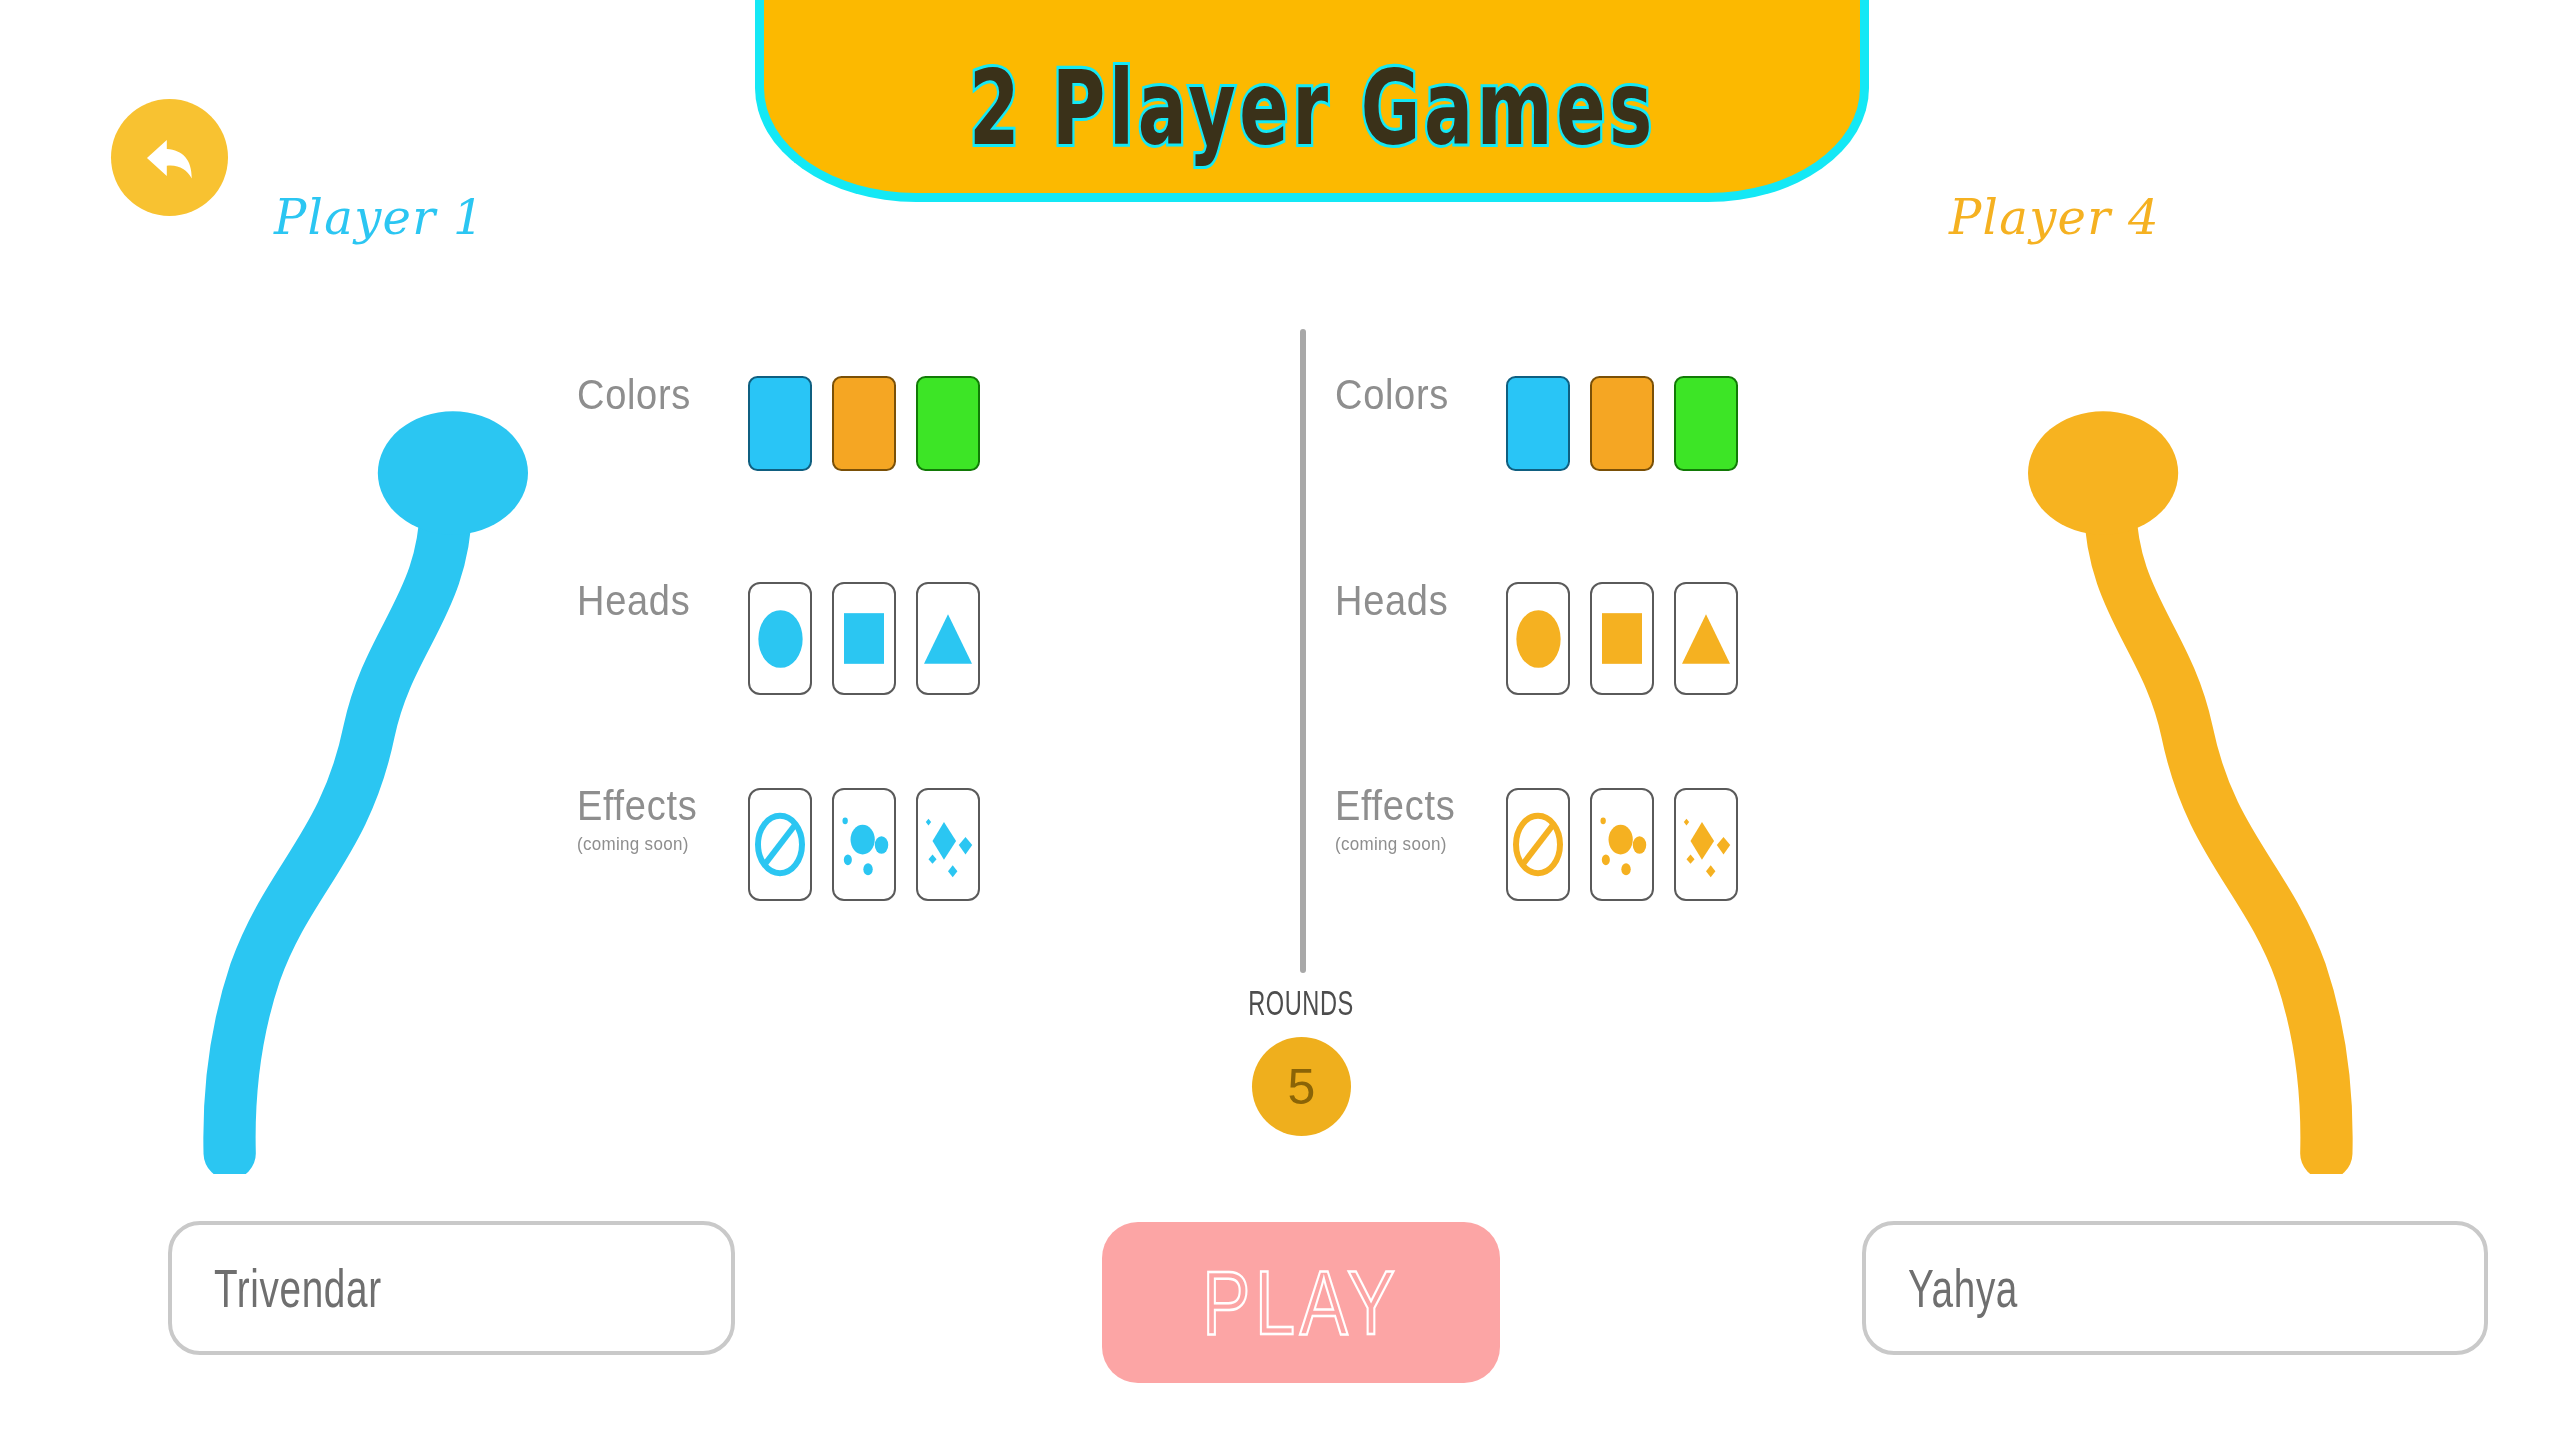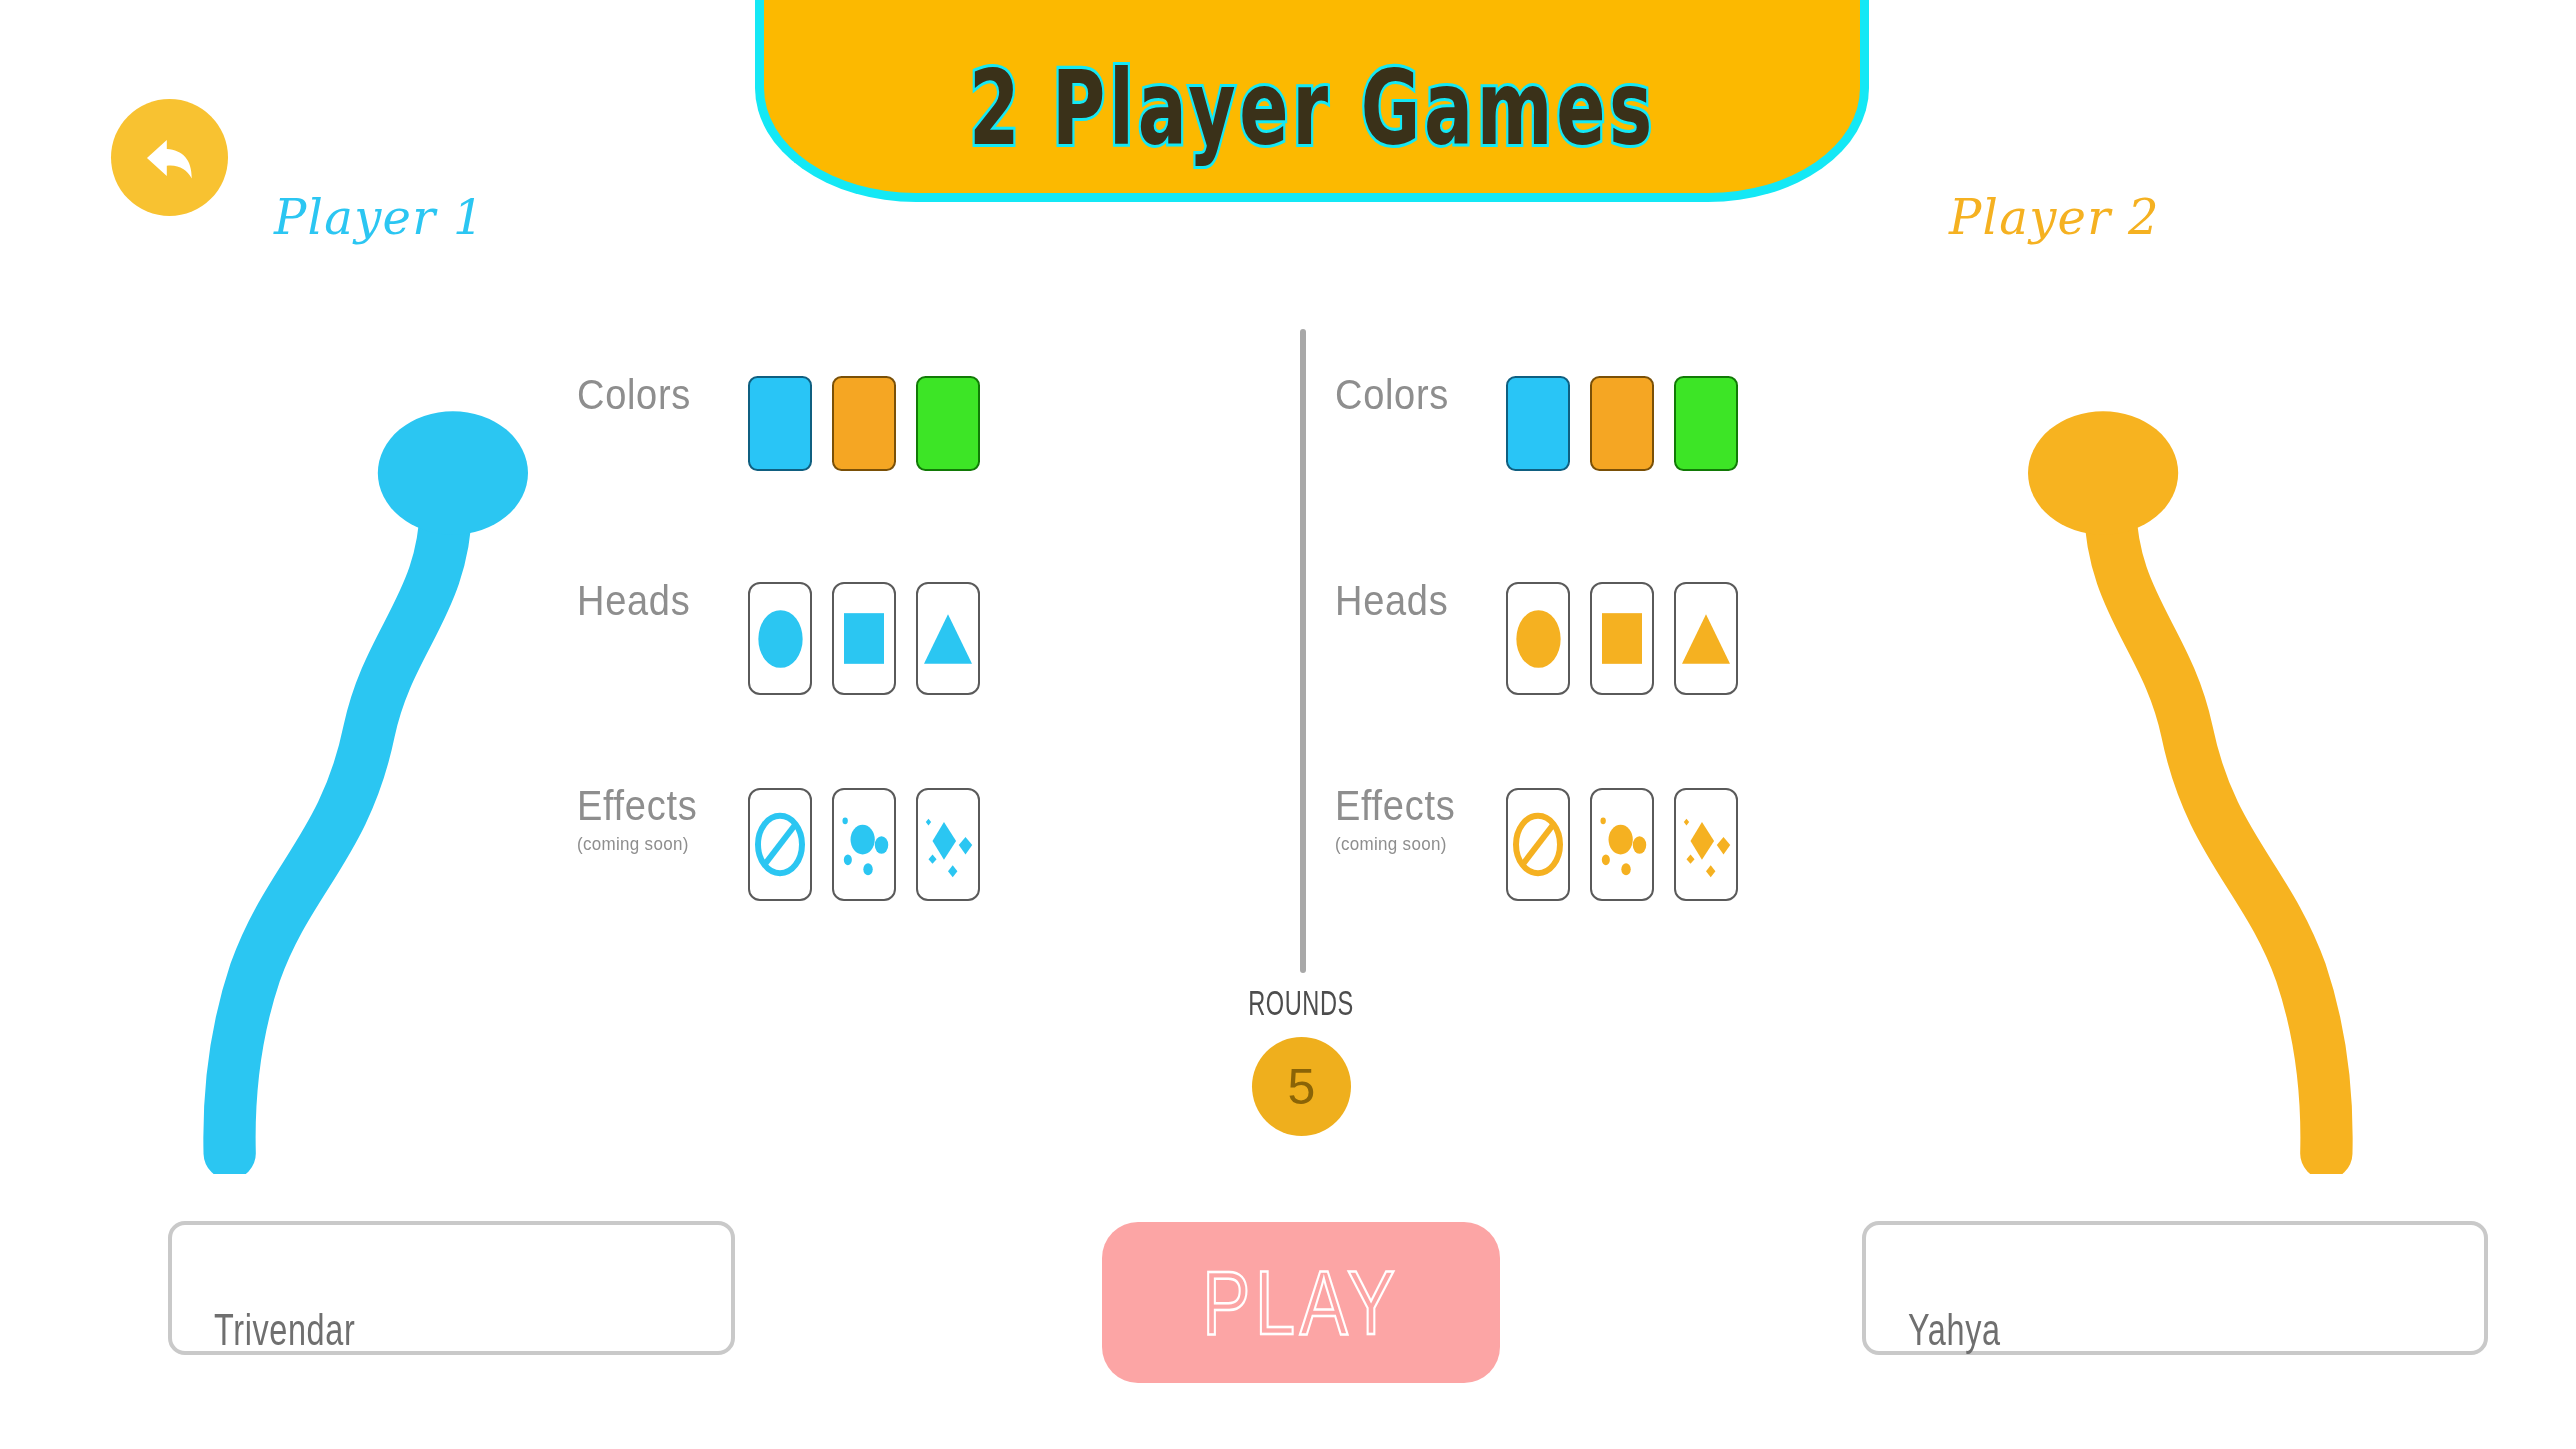--- a/index.html
+++ b/index.html
@@ -203,29 +203,29 @@
     color: transparent;
     -webkit-text-stroke: 2px #ffffff;
     transform: scaleY(1.25);
   }
 
   
   .name-field {
     position: absolute;
     height: 134px;
     border: 4.7px solid #c9c9c9;
-    border-radius: 17px;
+    border-radius: 32px;
     background: #ffffff;
     box-sizing: border-box;
     display: flex;
-    align-items: flex-end;
+    align-items: center;
     padding-left: 42px;
     font-family: "Liberation Sans Narrow", "Liberation Sans", sans-serif;
     font-weight: 300;
-    font-size: 36px;
+    font-size: 43px;
     color: #6f6f6f;
     letter-spacing: 0.7px;
     cursor: text;
   }
   .name-field span { transform: scaleY(1.25) scaleX(0.9); transform-origin: left center; display:inline-block; }
   #p1-name { left: 168px;  top: 1221px; width: 567px; }
   #p2-name { left: 1862px; top: 1221px; width: 626px; }
 </style>
 </head>
 <body>
@@ -236,21 +236,21 @@
 
 <div id="back-button">
   <span>
     <svg viewBox="0 0 100 100" aria-hidden="true">
       <path d="M45 22 L14 50 L45 78 L45 62 C64 60 76 68 84 82 C84 52 70 38 45 36 Z" fill="#ffffff"></path>
     </svg>
   </span>
 </div>
 
 <div id="player1-heading" class="player-heading">Player 1</div>
-<div id="player2-heading" class="player-heading">Player 2</div>
+<div id="player2-heading" class="player-heading">Player 4</div>
 
 <div id="snake-left" class="snake">
   <svg viewBox="0 0 540 1180" width="362" height="792">
     <path d="M415 175 C415 330, 330 380, 300 520 C265 690, 180 740, 130 880 C98 975, 90 1070, 92 1150" stroke="#2BC6F2" stroke-width="78" fill="none" stroke-linecap="round"></path>
     <ellipse cx="425" cy="135" rx="112" ry="92" fill="#2BC6F2"></ellipse>
   </svg>
 </div>
 
 <div id="snake-right" class="snake">
   <svg viewBox="0 0 540 1180" width="362" height="792">

